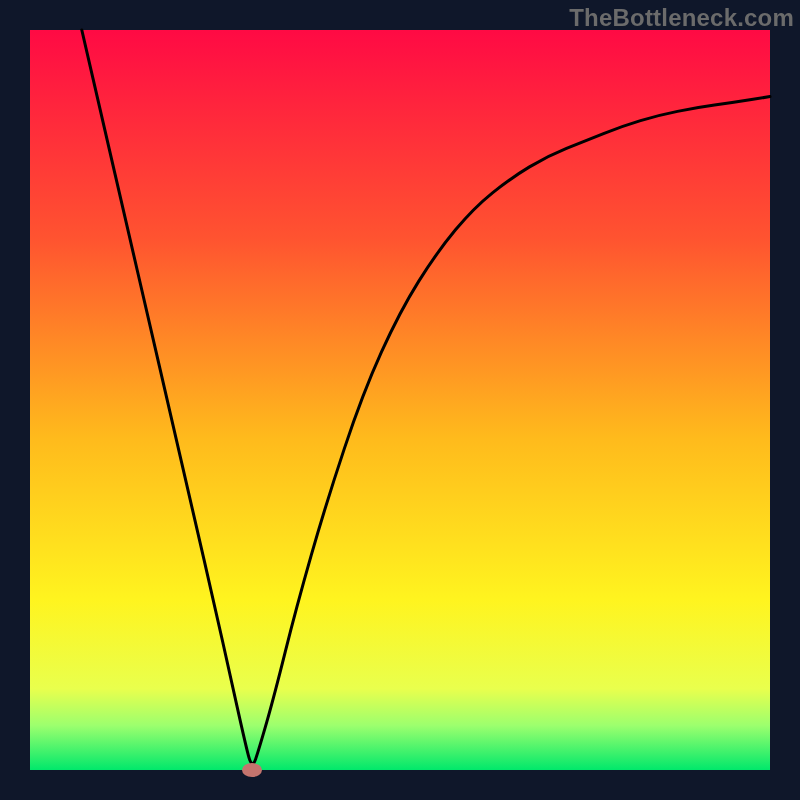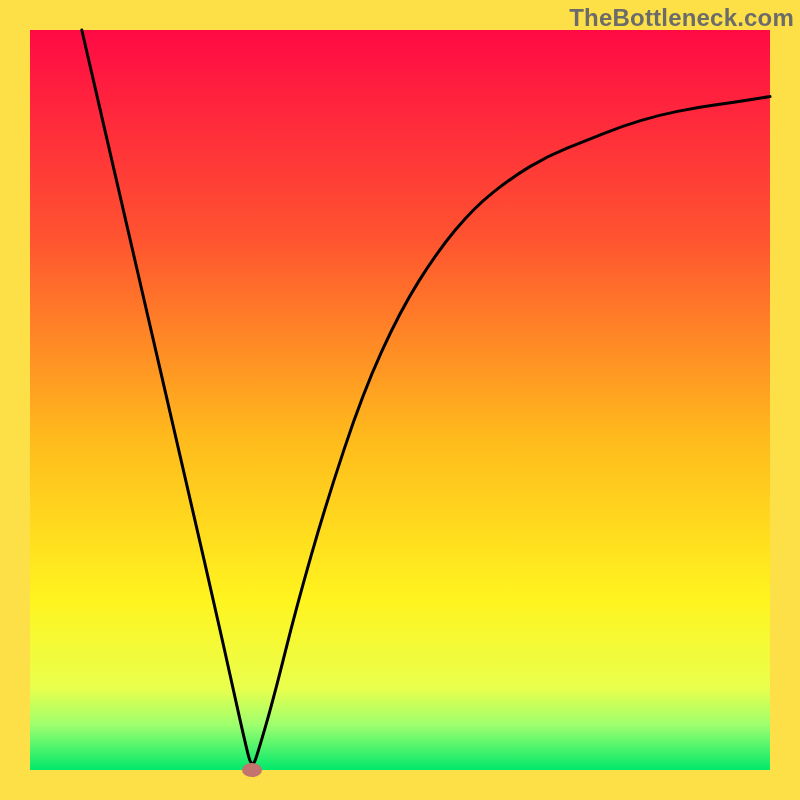--- a/index.html
+++ b/index.html
@@ -8,21 +8,21 @@
     width: 800px;
     height: 800px;
     overflow: hidden;
     font-family: Arial, Helvetica, sans-serif;
     background: #000;
   }
   .chart-wrap {
     position: relative;
     width: 800px;
     height: 800px;
-    background: #fde047;
+    background: #0f172a;
   }
   svg {
     display: block;
   }
   .watermark {
     position: absolute;
     top: 4px;
     right: 6px;
     font-size: 24px;
     font-weight: 600;

